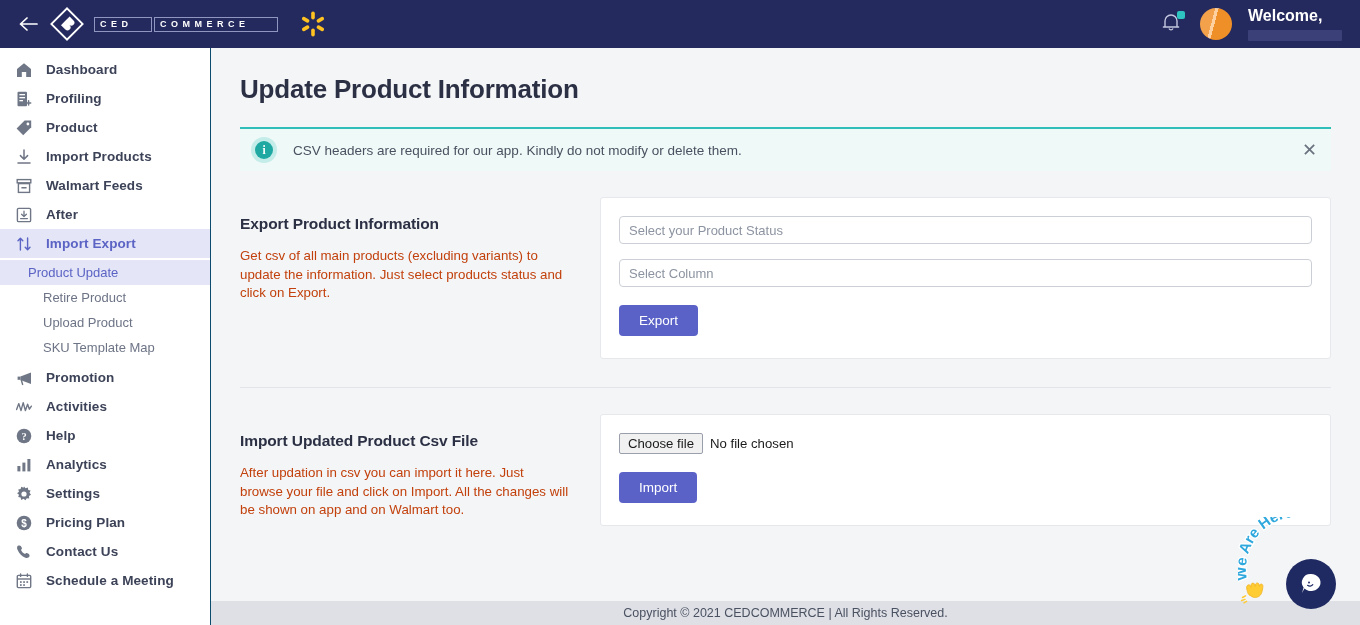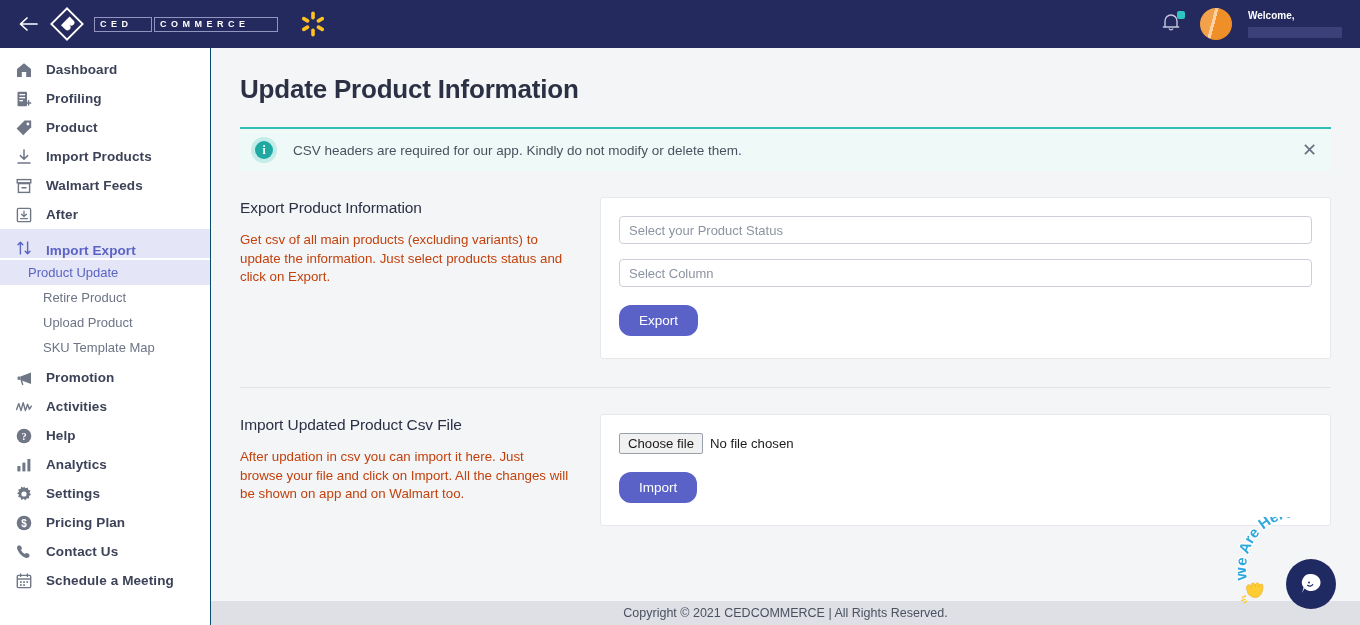--- a/index.html
+++ b/index.html
@@ -40,41 +40,41 @@
   .bell-dot {
     position: absolute; right: -1px; top: 0px; width: 8px; height: 8px;
     background: #2ec5c0; border-radius: 2px;
   }
   .avatar {
     width: 32px; height: 32px; border-radius: 50%;
     background: #f0922f;
     background-image: linear-gradient(105deg, #f3a14a 0%, #f3a14a 38%, #ffd0a0 38%, #ffd0a0 46%, #ef8f28 46%);
   }
   .welcome-box { display: flex; flex-direction: column; gap: 6px; }
-  .welcome-txt { color: #fff; font-size: 10px; font-weight: 700; line-height: 1; }
+  .welcome-txt { color: #fff; font-size: 16px; font-weight: 700; line-height: 1; }
   .welcome-redact { width: 94px; height: 11px; background: #3b4078; border-radius: 1px; }
 
   
   .sidebar {
     position: absolute; left: 0; top: 48px; width: 211px; height: 577px;
     background: #ffffff; border-right: 1px solid #0c4a6e;
     padding-top: 7px; overflow: hidden;
   }
   .nav-item {
     display: flex; align-items: center; height: 29px; padding-left: 14px;
     cursor: pointer; gap: 12px;
   }
   .nav-item .ico {
     width: 20px; height: 20px; display: flex; align-items: center;
     justify-content: center; flex: 0 0 20px;
   }
   .nav-item .lbl {
     font-size: 13.5px; color: #3c4257; font-weight: 700; letter-spacing: .1px;
   }
-  .nav-item.active { background: #e4e6f7; align-items: flex-end; }
+  .nav-item.active { background: #e4e6f7; }
   .nav-item.active .lbl { color: #5b63c4; font-weight: 700; }
   .sub-item {
     display: flex; align-items: center; height: 25px; padding-left: 43px;
     cursor: pointer;
   }
   .sub-item .lbl { font-size: 13px; color: #6d7486; }
   .sub-item.active { background: #e4e6f7; padding-left: 28px; }
   .sub-item.active .lbl { color: #5b63c4; }
   .sub-list { margin-top: 2px; margin-bottom: 3px; }
 
@@ -108,40 +108,40 @@
   .banner-close {
     margin-left: auto; font-size: 18px; color: #6b7280; cursor: pointer;
     line-height: 1; font-weight: 400;
   }
 
   .section {
     display: flex; align-items: flex-start; margin-top: 26px;
   }
   .section-left { width: 360px; padding-right: 20px; padding-top: 2px; }
   .section-title {
-    font-size: 15.5px; font-weight: 400; color: #2b3044; letter-spacing: -.1px;
+    font-size: 15.5px; font-weight: 700; color: #2b3044; letter-spacing: -.1px; margin-top: 16px;
   }
   .section-desc {
     margin-top: 14px; font-size: 13.3px; line-height: 18.5px; color: #c2410c;
     max-width: 330px;
   }
   .card {
     flex: 1; background: #fff; border: 1px solid #e6e8ec; border-radius: 3px;
     padding: 18px 18px 22px 18px;
   }
   .field {
     display: block; width: 100%; height: 28px; border: 1px solid #ccd0d6;
     border-radius: 4px; padding: 0 9px; font-size: 13px; color: #4a5160;
     font-family: "Liberation Sans", sans-serif; background: #fff; outline: none;
   }
   .field::placeholder { color: #8d94a1; }
   .field + .field { margin-top: 15px; }
   .btn {
     margin-top: 18px; background: #5a62c8; color: #fff; border: none;
-    border-radius: 12px; height: 31px; padding: 0 20px; font-size: 13.5px;
+    border-radius: 4px; height: 31px; padding: 0 20px; font-size: 13.5px;
     font-family: "Liberation Sans", sans-serif; cursor: pointer;
   }
   .divider { height: 1px; background: #e2e4e9; margin-top: 28px; }
 
   .file-row { display: flex; align-items: center; gap: 7px; }
   .file-btn {
     border: 1px solid #9aa0ab; background: #f1f1f1; border-radius: 2px;
     font-size: 13.2px; color: #1b1b1b; padding: 2px 8px;
     font-family: "Liberation Sans", sans-serif; cursor: pointer;
   }

